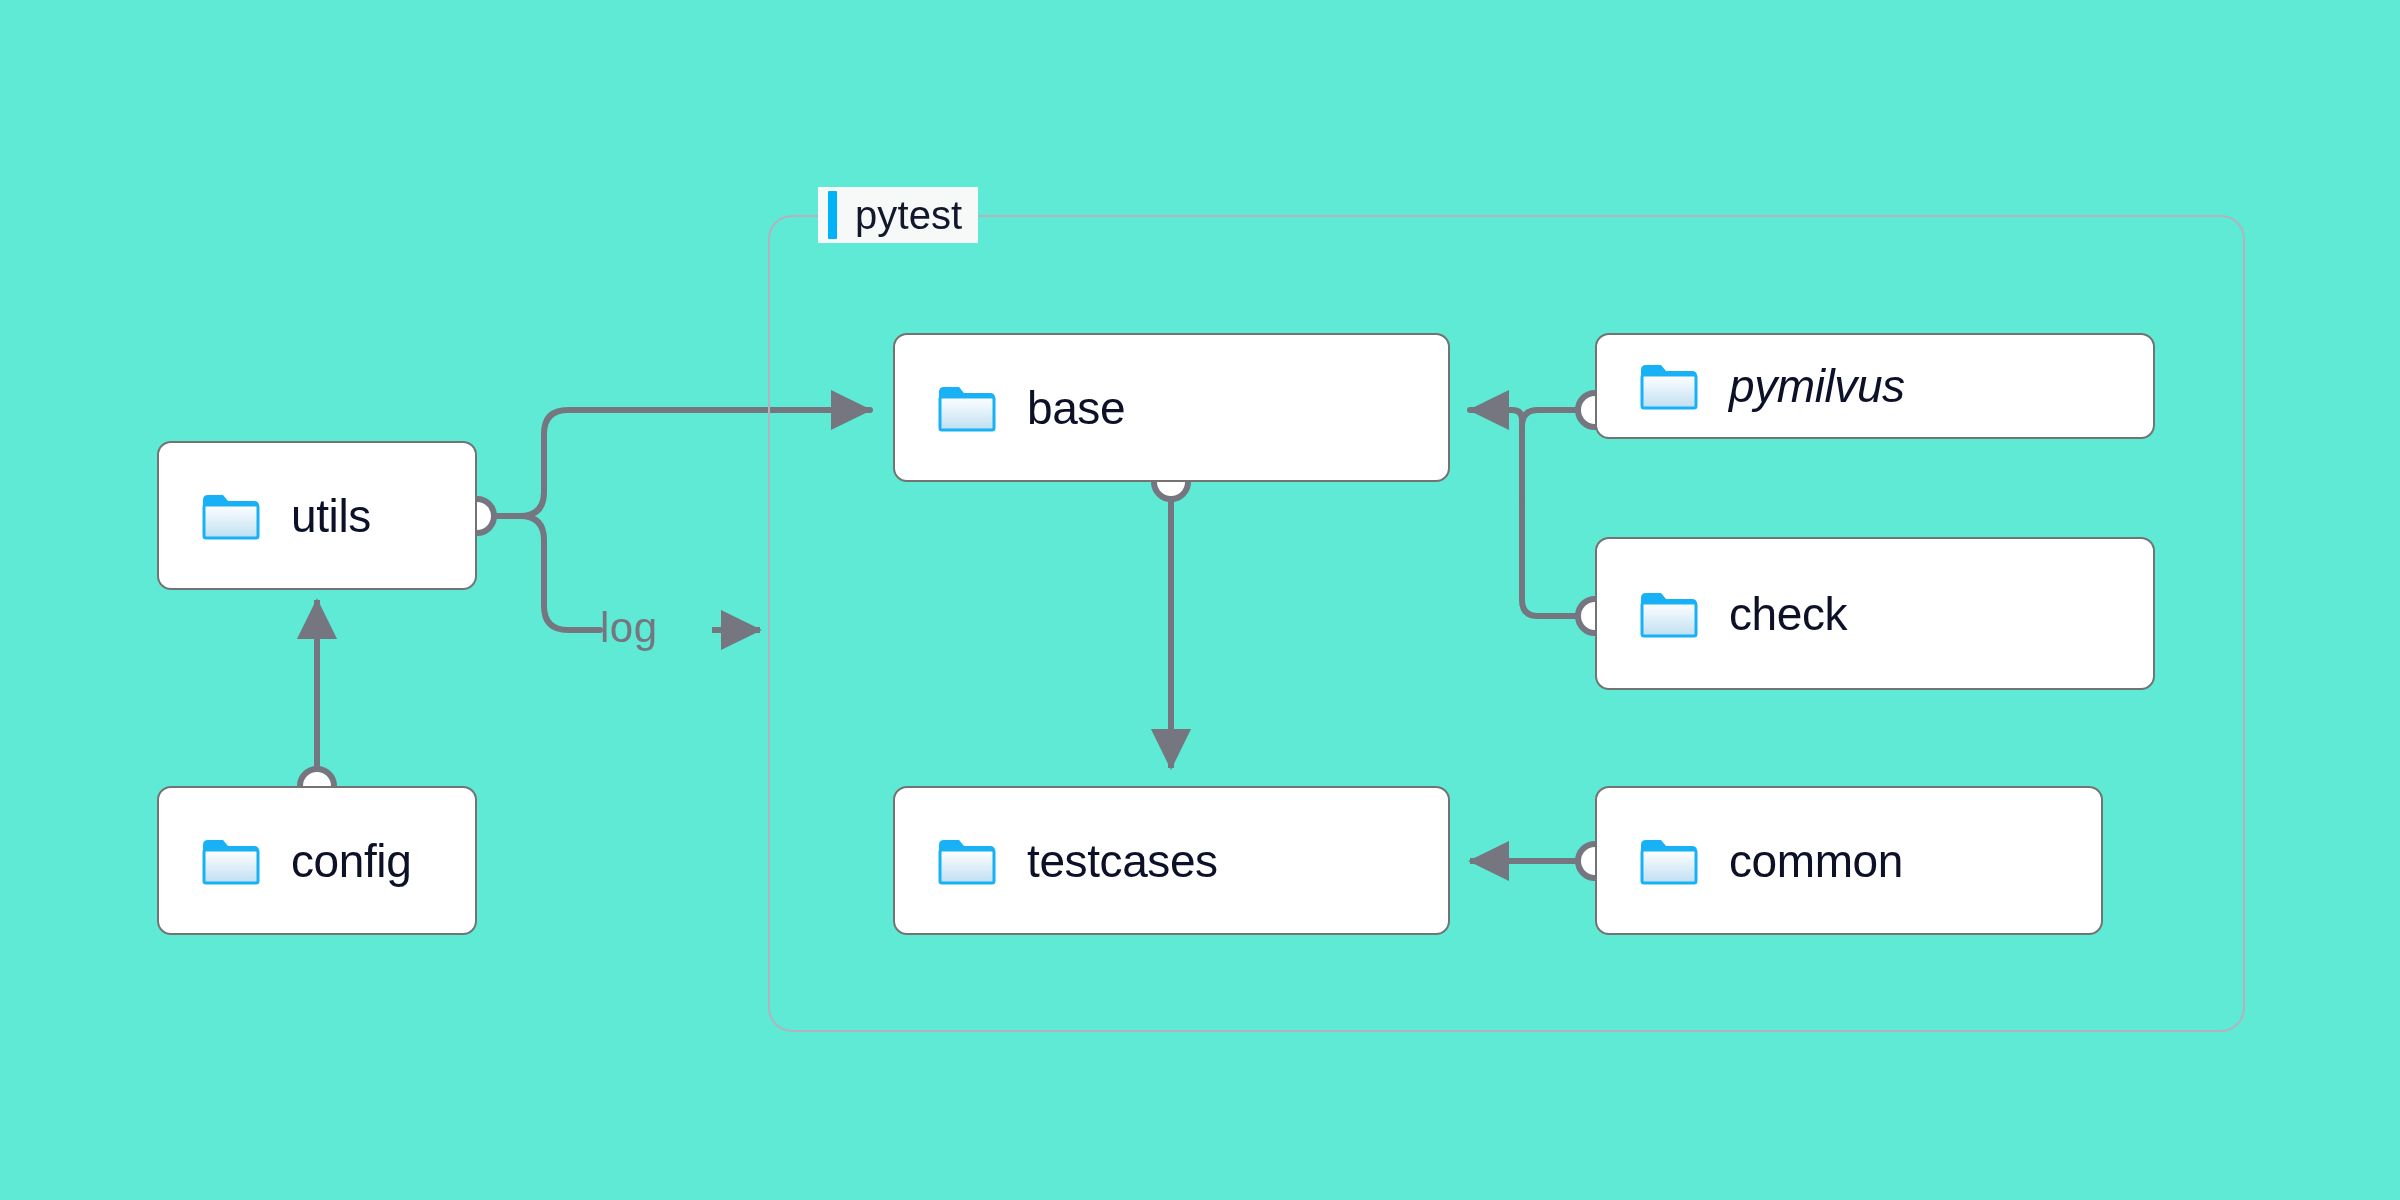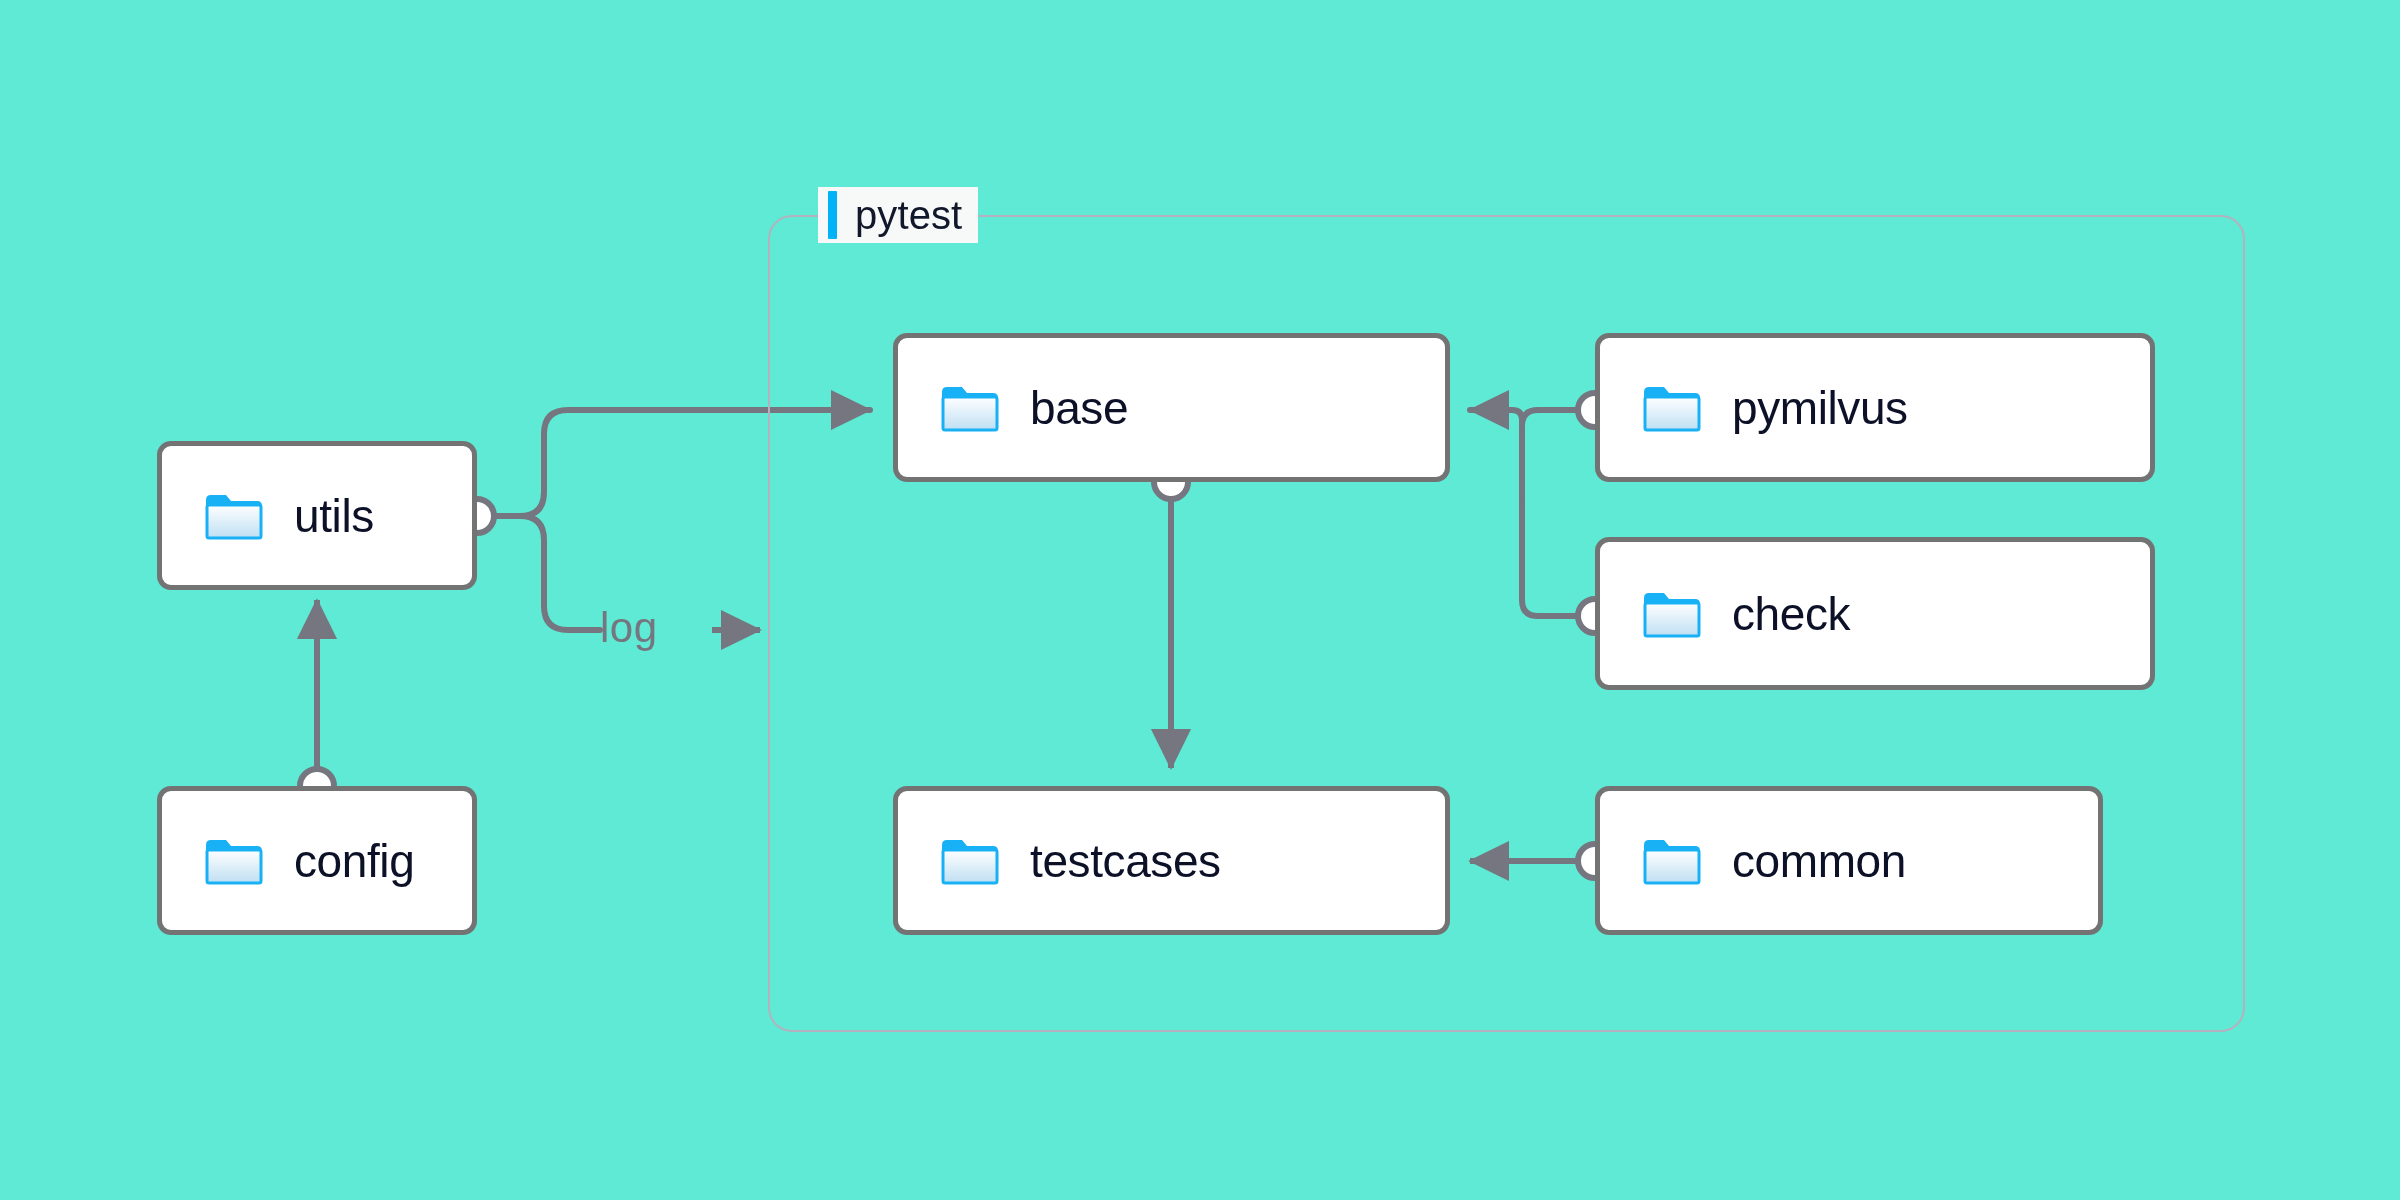--- a/index.html
+++ b/index.html
@@ -40,21 +40,21 @@
   .group-title {
     font-size: 40px;
     color: #12182b;
     letter-spacing: 0.1px;
     white-space: nowrap;
   }
 
   .node {
     position: absolute;
     background: #ffffff;
-    border: 5px solid #737373;
+    border: 2px solid #737373;
     border-radius: 14px;
     display: flex;
     align-items: center;
     padding-left: 42px;
     gap: 30px;
   }
   .node-label {
     font-size: 46px;
     color: #0c1128;
     letter-spacing: -0.4px;
@@ -152,21 +152,21 @@
         </svg>
         <span class="node-label">base</span>
       </div>
       <div class="node" style="left: 893px; top: 786px; width: 557px; height: 149px;">
         <svg class="folder-icon" viewBox="0 0 60 52">
           <path d="M2 10 Q2 5 7 5 L22 5 L27 11 L53 11 Q58 11 58 16 L58 20 L2 20 Z" fill="#19b1f5"></path>
           <rect x="3" y="15" width="54" height="33" rx="2" fill="url(#folderGrad)" stroke="#19b1f5" stroke-width="3"></rect>
         </svg>
         <span class="node-label">testcases</span>
       </div>
-      <div class="node" style="left: 1595px; top: 333px; width: 560px; height: 149px;">
+      <div class="node" style="left: 1595px; top: 333px; width: 560px; height: 106px; font-style: italic;">
         <svg class="folder-icon" viewBox="0 0 60 52">
           <path d="M2 10 Q2 5 7 5 L22 5 L27 11 L53 11 Q58 11 58 16 L58 20 L2 20 Z" fill="#19b1f5"></path>
           <rect x="3" y="15" width="54" height="33" rx="2" fill="url(#folderGrad)" stroke="#19b1f5" stroke-width="3"></rect>
         </svg>
         <span class="node-label">pymilvus</span>
       </div>
       <div class="node" style="left: 1595px; top: 537px; width: 560px; height: 153px; text-align: center;">
         <svg class="folder-icon" viewBox="0 0 60 52">
           <path d="M2 10 Q2 5 7 5 L22 5 L27 11 L53 11 Q58 11 58 16 L58 20 L2 20 Z" fill="#19b1f5"></path>
           <rect x="3" y="15" width="54" height="33" rx="2" fill="url(#folderGrad)" stroke="#19b1f5" stroke-width="3"></rect>

